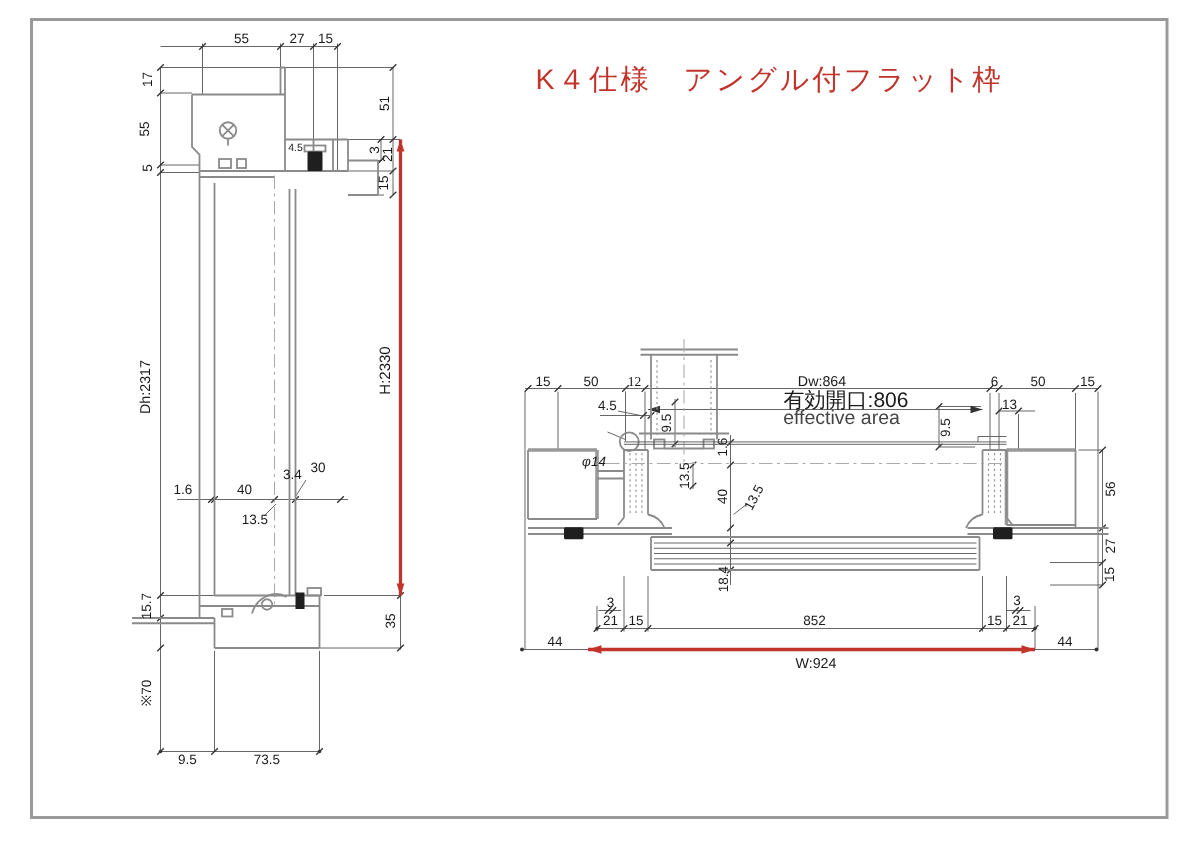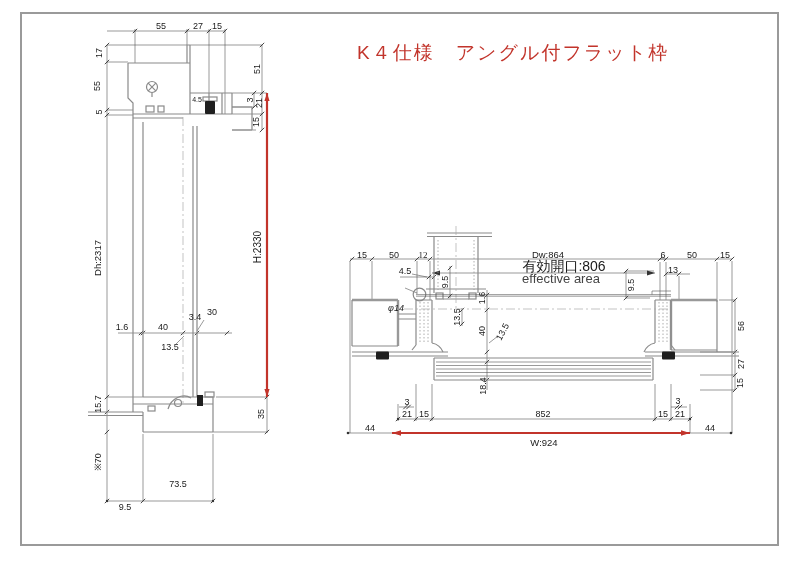--- a/index.html
+++ b/index.html
@@ -170,21 +170,21 @@
     <span class="dim" style="left: 258px; top: 247px; transform: translate(-50%, -50%) rotate(-90deg); font-size: 10px;">H:2330</span>
     <span class="dim" style="left: 122px; top: 327px; transform: translate(-50%, -50%) rotate(0deg);">1.6</span>
     <span class="dim" style="left: 163px; top: 327px; transform: translate(-50%, -50%) rotate(0deg);">40</span>
     <span class="dim" style="left: 195px; top: 317px; transform: translate(-50%, -50%) rotate(0deg); text-align: right;">3.4</span>
     <span class="dim" style="left: 212px; top: 312px; transform: translate(-50%, -50%) rotate(0deg);">30</span>
     <span class="dim" style="left: 170px; top: 347px; transform: translate(-50%, -50%) rotate(0deg);">13.5</span>
     <span class="dim" style="left: 261px; top: 414px; transform: translate(-50%, -50%) rotate(-90deg);">35</span>
     <span class="dim" style="left: 98px; top: 404px; transform: translate(-50%, -50%) rotate(-90deg);">15.7</span>
     <span class="dim" style="left: 98px; top: 462px; transform: translate(-50%, -50%) rotate(-90deg);">※70</span>
     <span class="dim" style="left: 125px; top: 507px; transform: translate(-50%, -50%) rotate(0deg);">9.5</span>
-    <span class="dim" style="left: 178px; top: 484px; transform: translate(-50%, -50%) rotate(0deg);">73.5</span>
+    <span class="dim" style="left: 178px; top: 507px; transform: translate(-50%, -50%) rotate(0deg);">73.5</span>
   </div>
 <div class="labels">
     <span class="dim" style="left: 362px; top: 255px; transform: translate(-50%, -50%) rotate(0deg);">15</span>
     <span class="dim" style="left: 394px; top: 255px; transform: translate(-50%, -50%) rotate(0deg);">50</span>
     <span class="dim" style="left: 423px; top: 255px; transform: translate(-50%, -50%) rotate(0deg); font-family: Liberation Serif, serif;">12</span>
     <span class="dim" style="left: 405px; top: 271px; transform: translate(-50%, -50%) rotate(0deg);">4.5</span>
     <span class="dim" style="left: 396px; top: 284px; transform: translate(-50%, -50%) rotate(0deg); font-style: italic; margin-top: 24px;">φ14</span>
     <span class="dim" style="left: 445px; top: 282px; transform: translate(-50%, -50%) rotate(-90deg);">9.5</span>
     <span class="dim" style="left: 548px; top: 255px; transform: translate(-50%, -50%) rotate(0deg); font-size: 9.5px;">Dw:864</span>
     <span class="dim" style="left: 564px; top: 266px; transform: translate(-50%, -50%) rotate(0deg); font-size: 14px;">有効開口:806</span>

